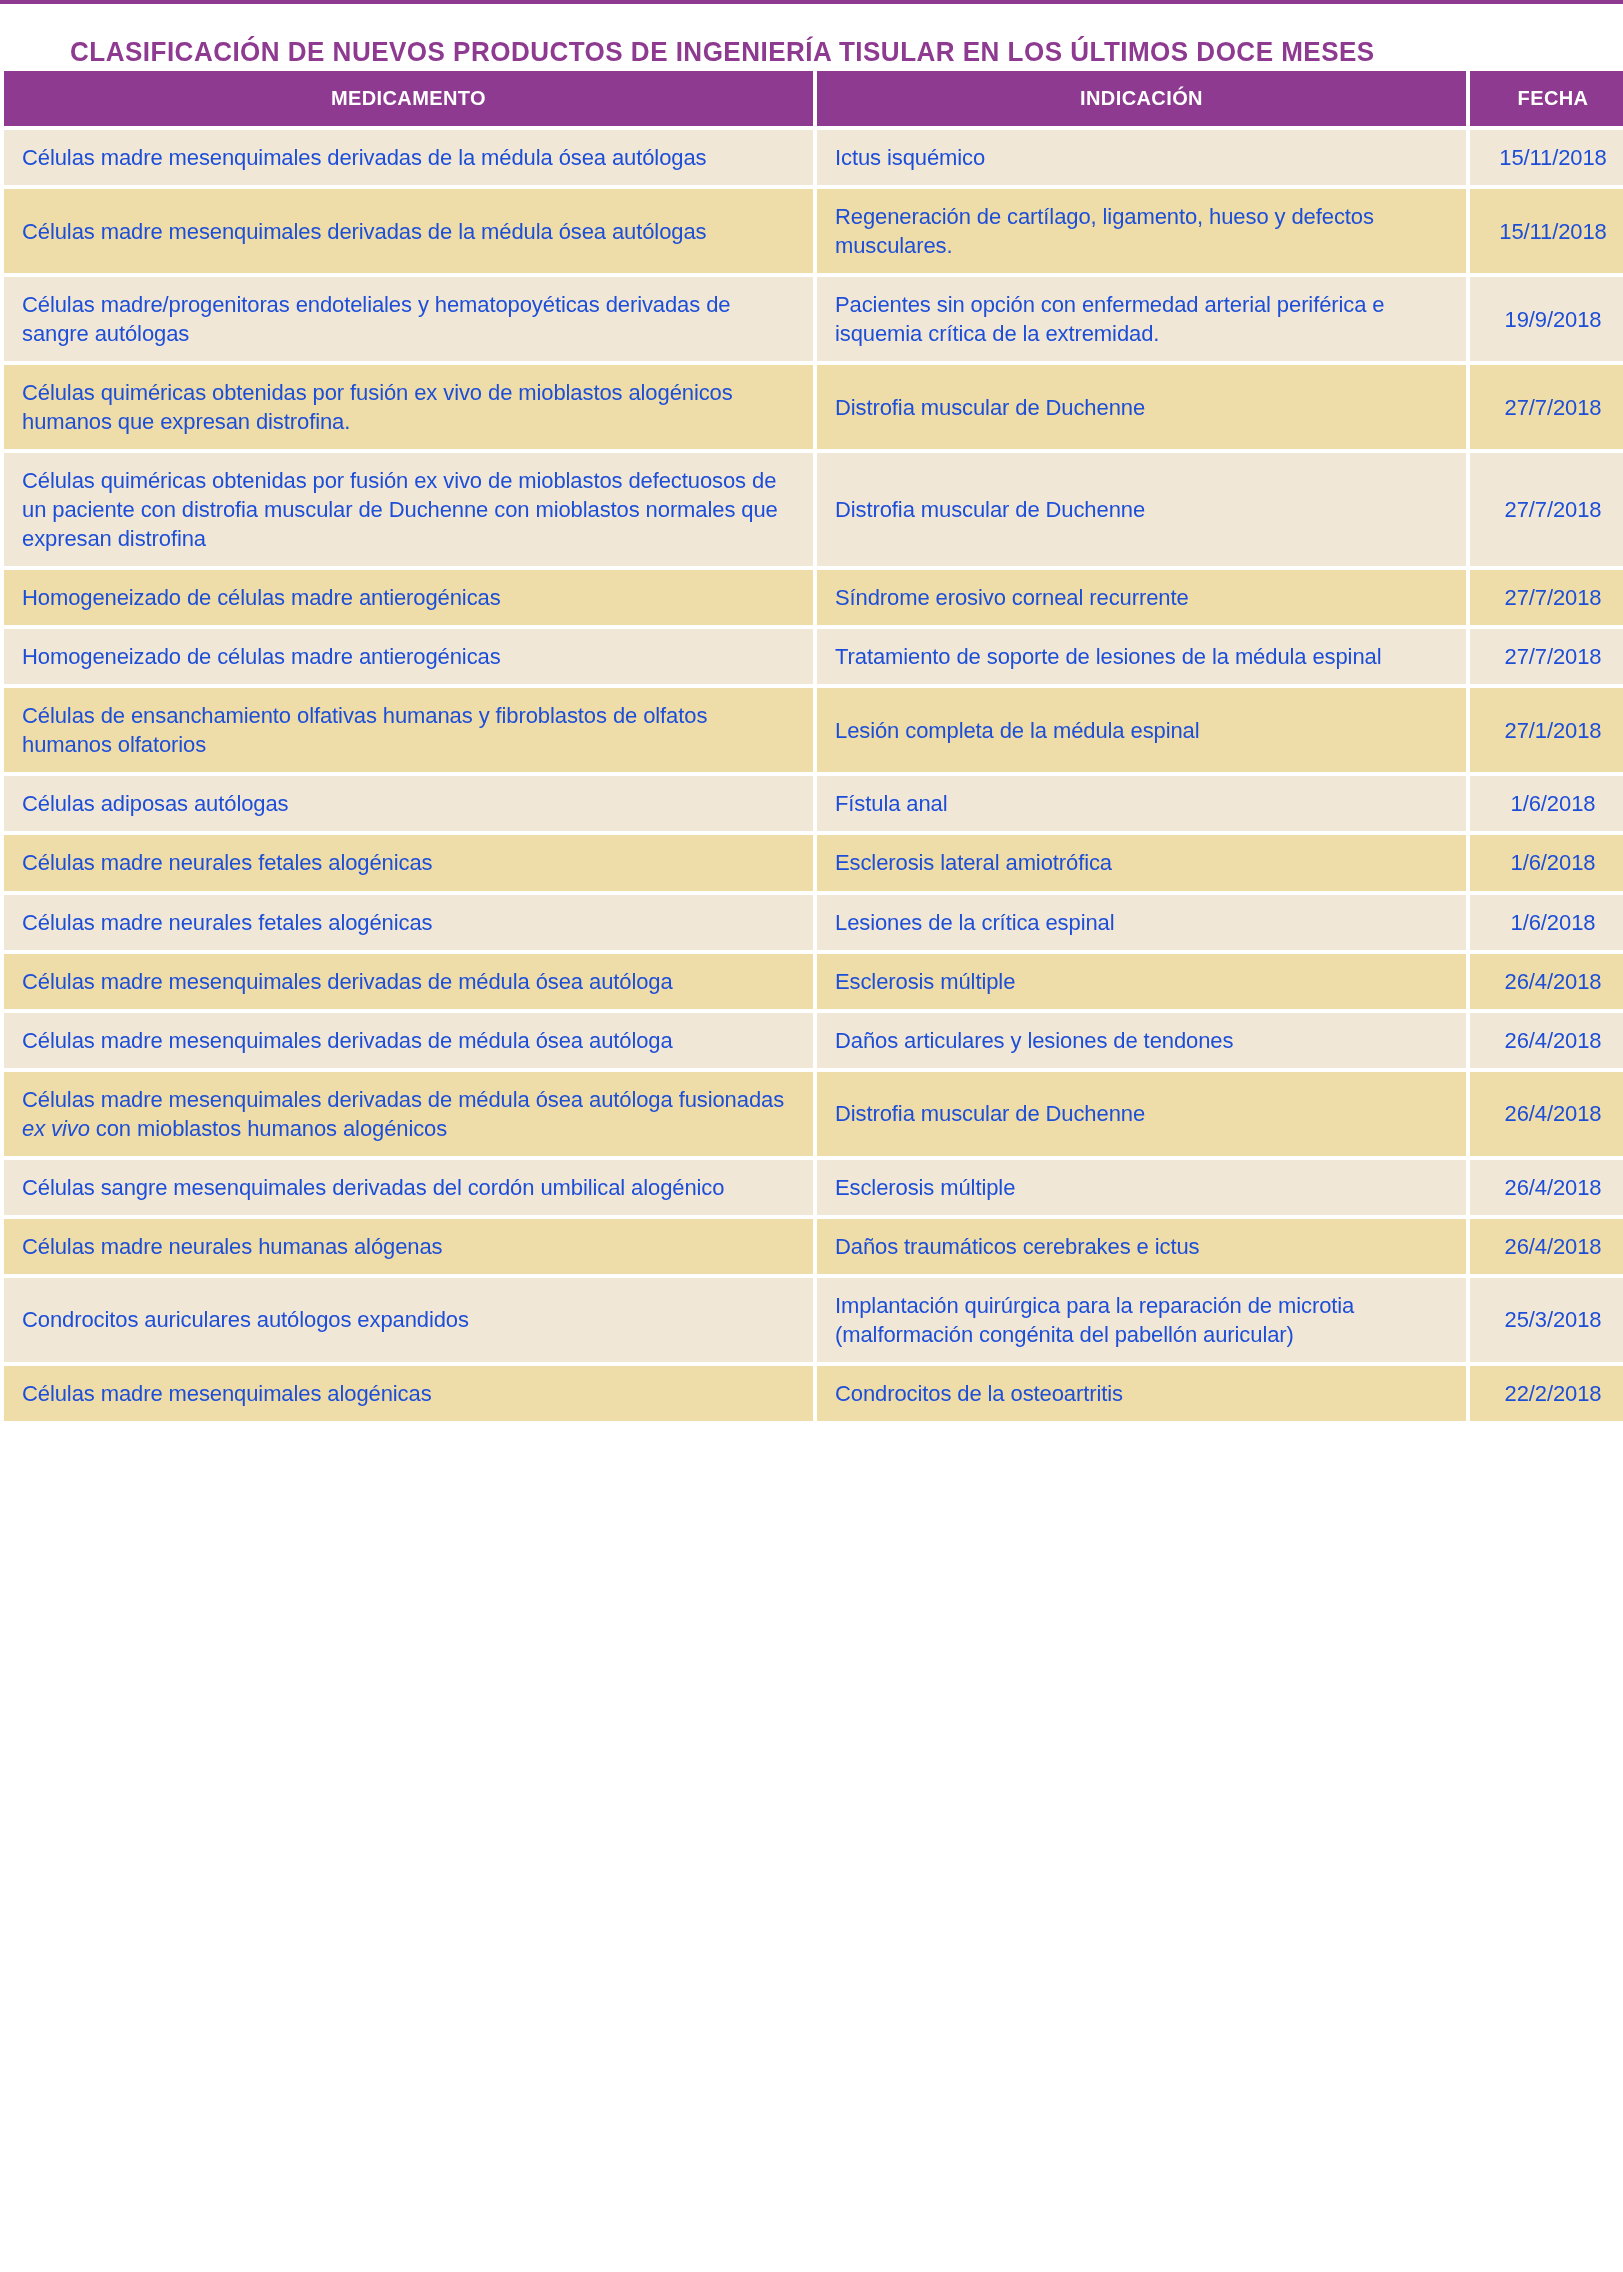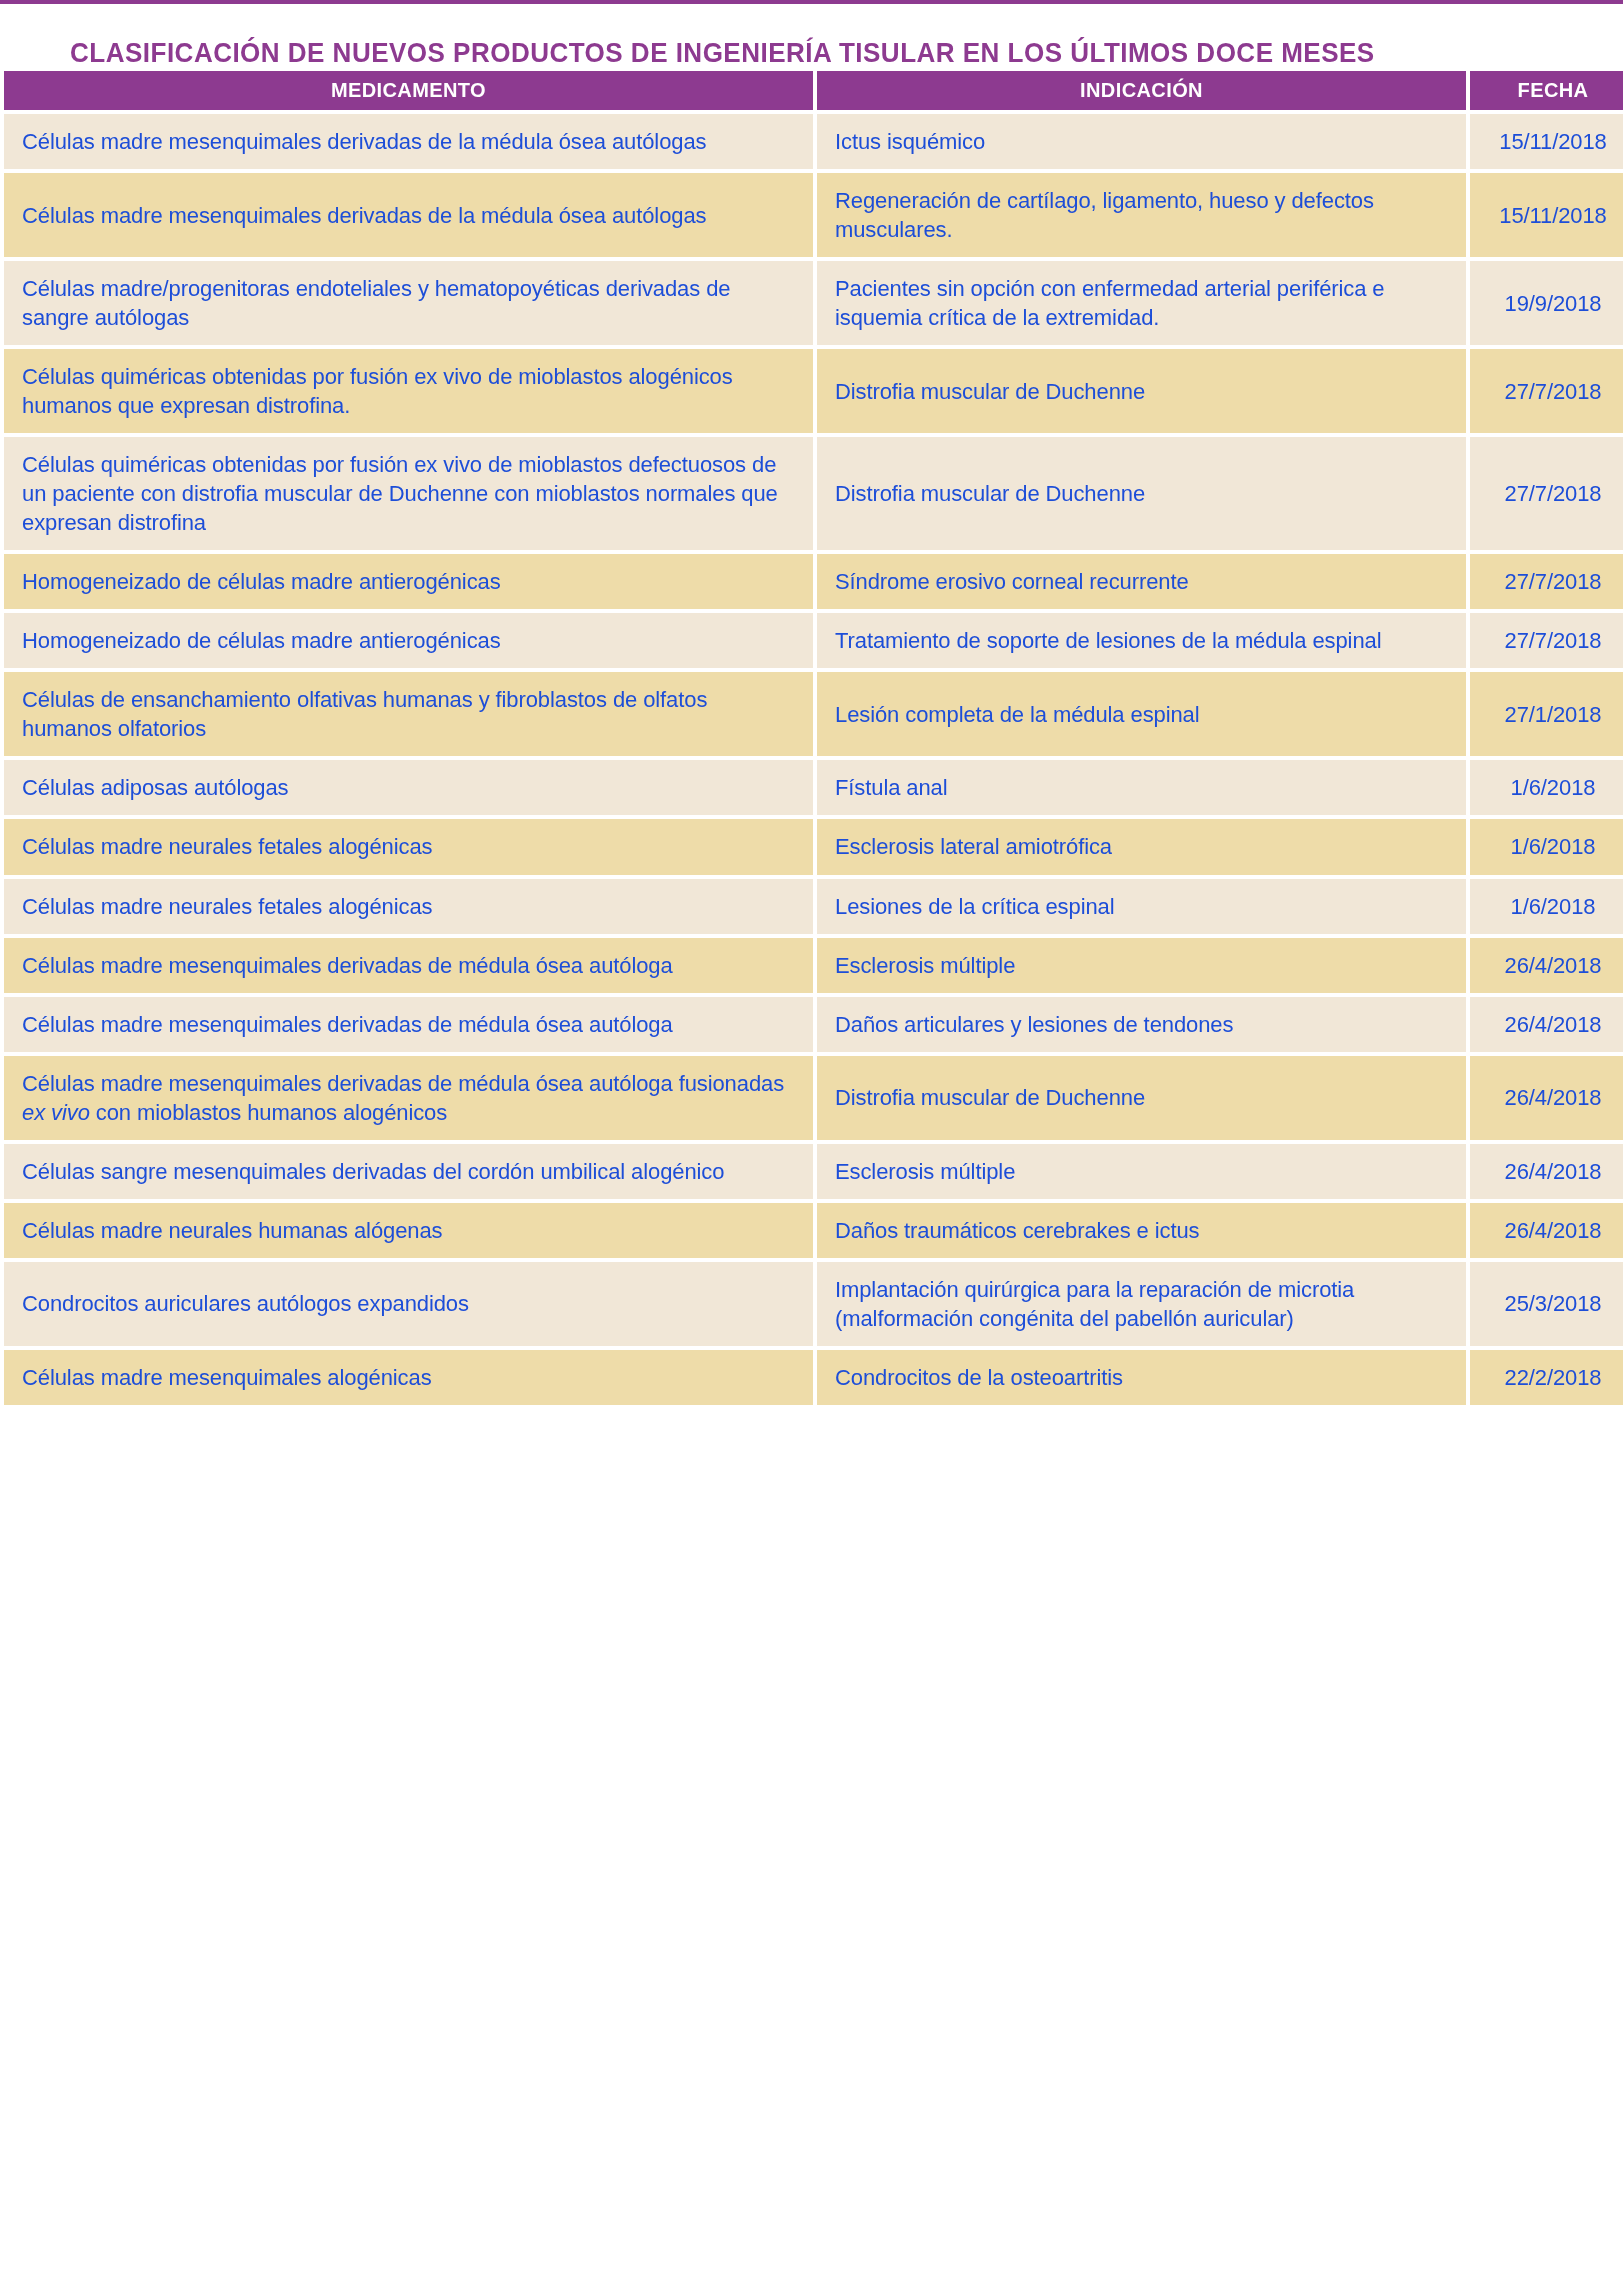--- a/index.html
+++ b/index.html
@@ -28,26 +28,26 @@
     position: absolute;
     top: 0;
     left: 0;
     width: 1624px;
     height: 4px;
     background: #8D3A90;
   }
 
   .title-band {
     position: absolute;
-    top: 4px;
+    top: 20px;
     left: 0;
     width: 1444px;
     height: 63px;
     display: flex;
-    align-items: flex-end;
+    align-items: center;
     justify-content: center;
     background: #ffffff;
   }
 
   .title {
     color: #8D3A90;
     font-weight: bold;
     font-size: 28px;
     letter-spacing: 0.5px;
     line-height: 1;
@@ -67,21 +67,21 @@
     table-layout: fixed;
   }
 
   table.reg-table thead th {
     background: #8D3A90;
     color: #ffffff;
     font-weight: bold;
     font-size: 20px;
     letter-spacing: 0.4px;
     height: 39px;
-    padding: 0;
+    padding: 8px;
     text-align: center;
     vertical-align: middle;
     white-space: nowrap;
   }
 
   table.reg-table tbody td {
     vertical-align: middle;
     padding: 13px 18px;
     font-size: 22px;
     line-height: 1.32;

